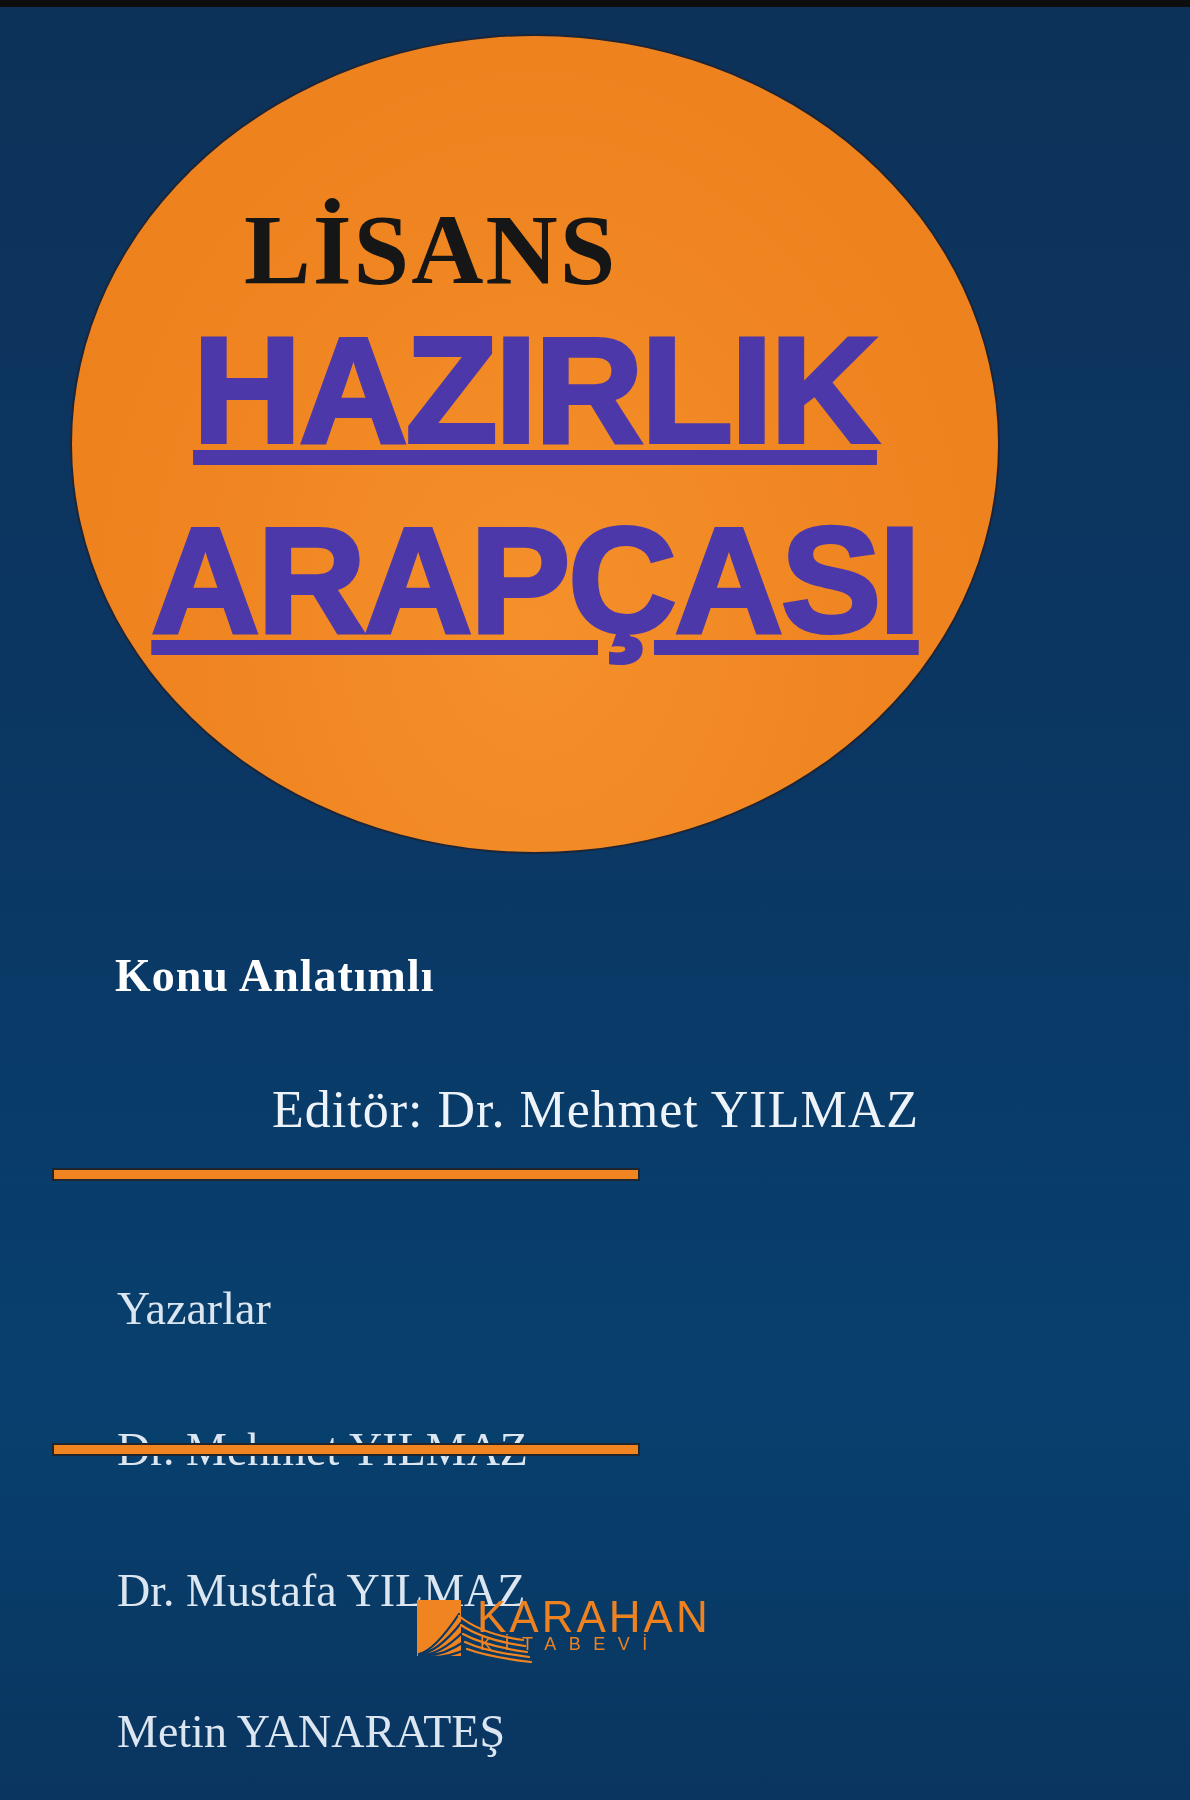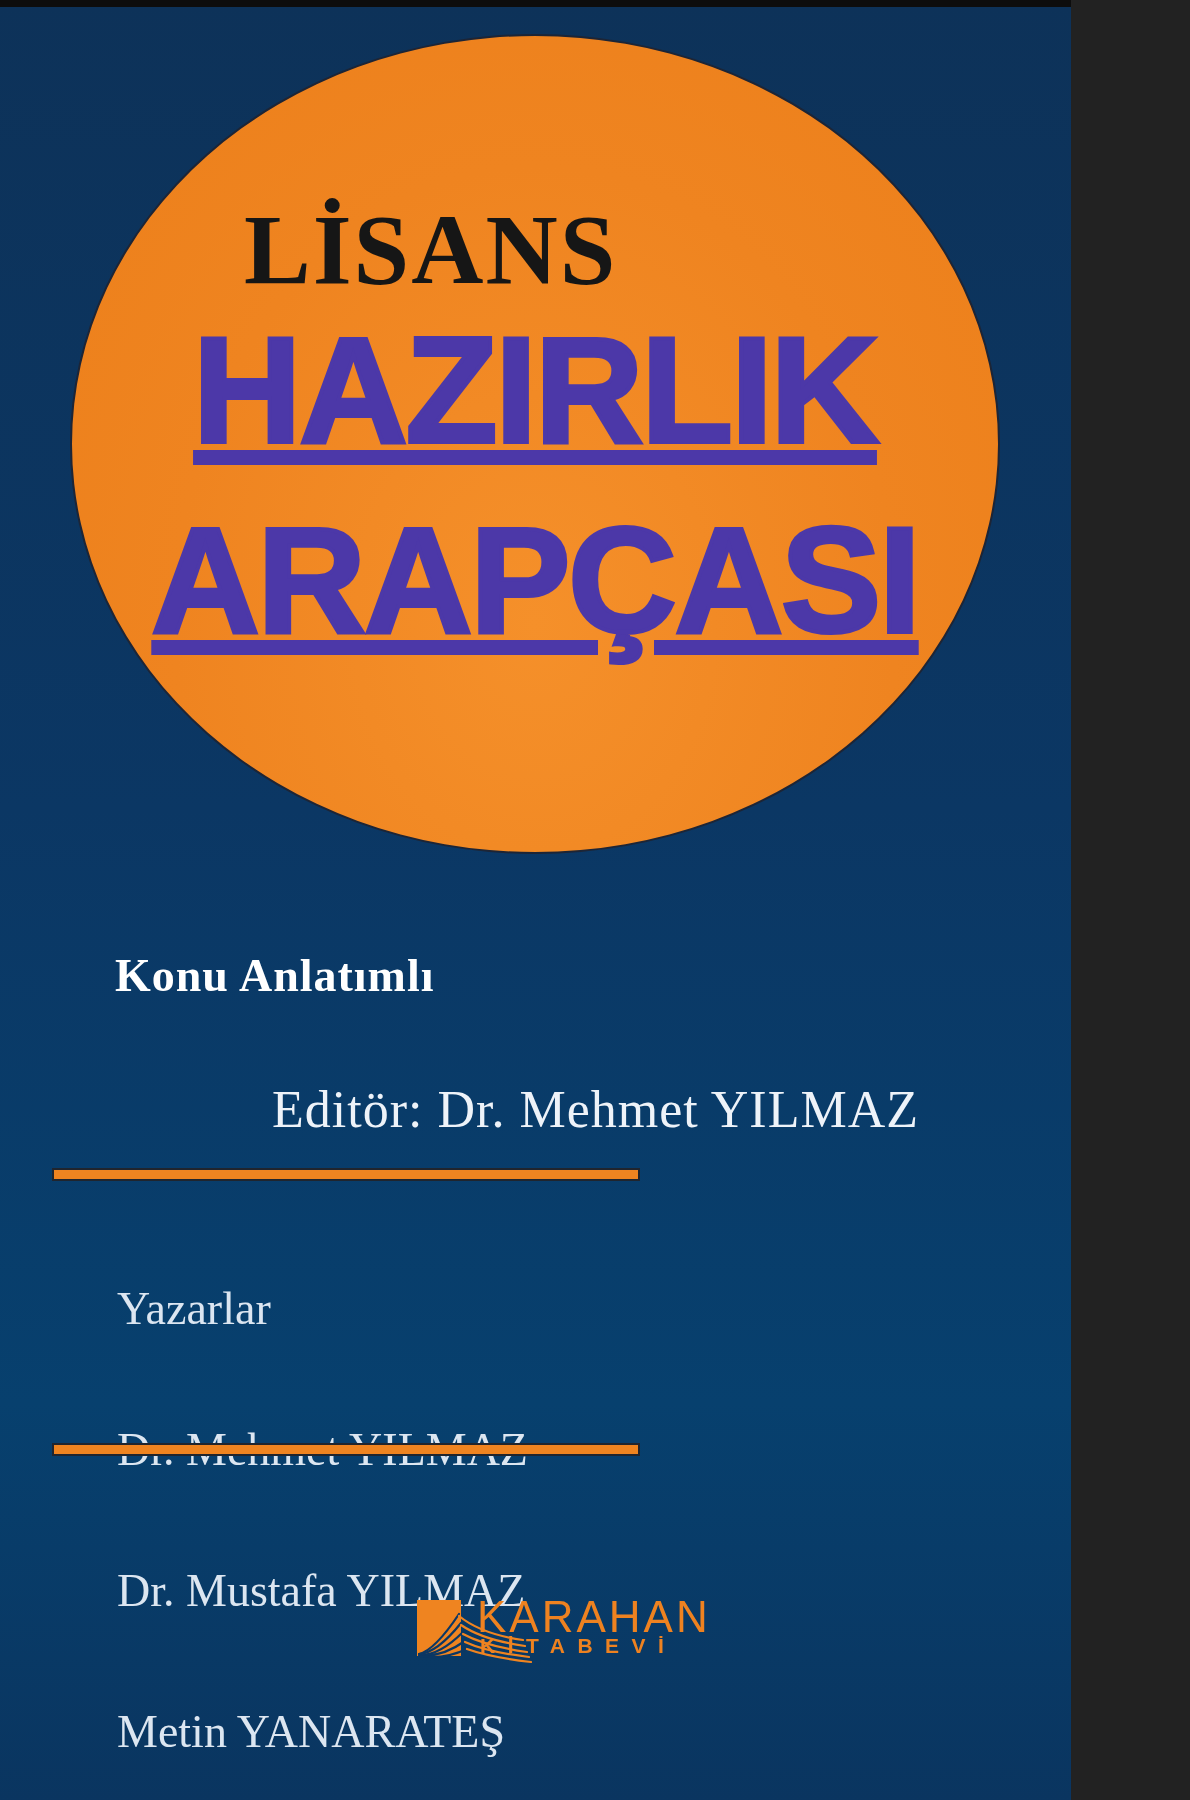--- a/index.html
+++ b/index.html
@@ -1,18 +1,18 @@
 <!DOCTYPE html>
 <html><head>
 <meta charset="utf-8">
 <style>
   html,body{margin:0;padding:0;background:#222;}
   #cover{
     position:relative;
-    width:1071px;height:1800px;
+    width:1190px;height:1800px;
     overflow:hidden;
     background:linear-gradient(180deg,#0d3259 0%,#0b3764 45%,#07406e 78%,#0a3560 100%);
     font-family:"Liberation Sans",sans-serif;
   }
   .top-strip{
     position:absolute;left:0;top:0;width:100%;height:7px;
     background:#0d0d0d;
   }
   .ellipse{
     position:absolute;left:70px;top:34px;width:930px;height:820px;
@@ -80,22 +80,22 @@
   .logo svg{position:absolute;left:0;top:2px;}
   .logo .pub-name{
     position:absolute;left:72px;top:1px;
     font-weight:400;
     font-size:44px;line-height:1;
     letter-spacing:3px;
     color:#ee8220;
   }
   .logo .pub-tagline{
     position:absolute;left:75px;top:41px;
-    font-weight:700;
-    font-size:21px;line-height:1;
+    font-weight:400;
+    font-size:18px;line-height:1;
     letter-spacing:12.5px;
     color:#ee8220;
   }
 </style>
 </head>
 <body>
 
 <div id="cover">
 
   <div class="top-strip"></div>

